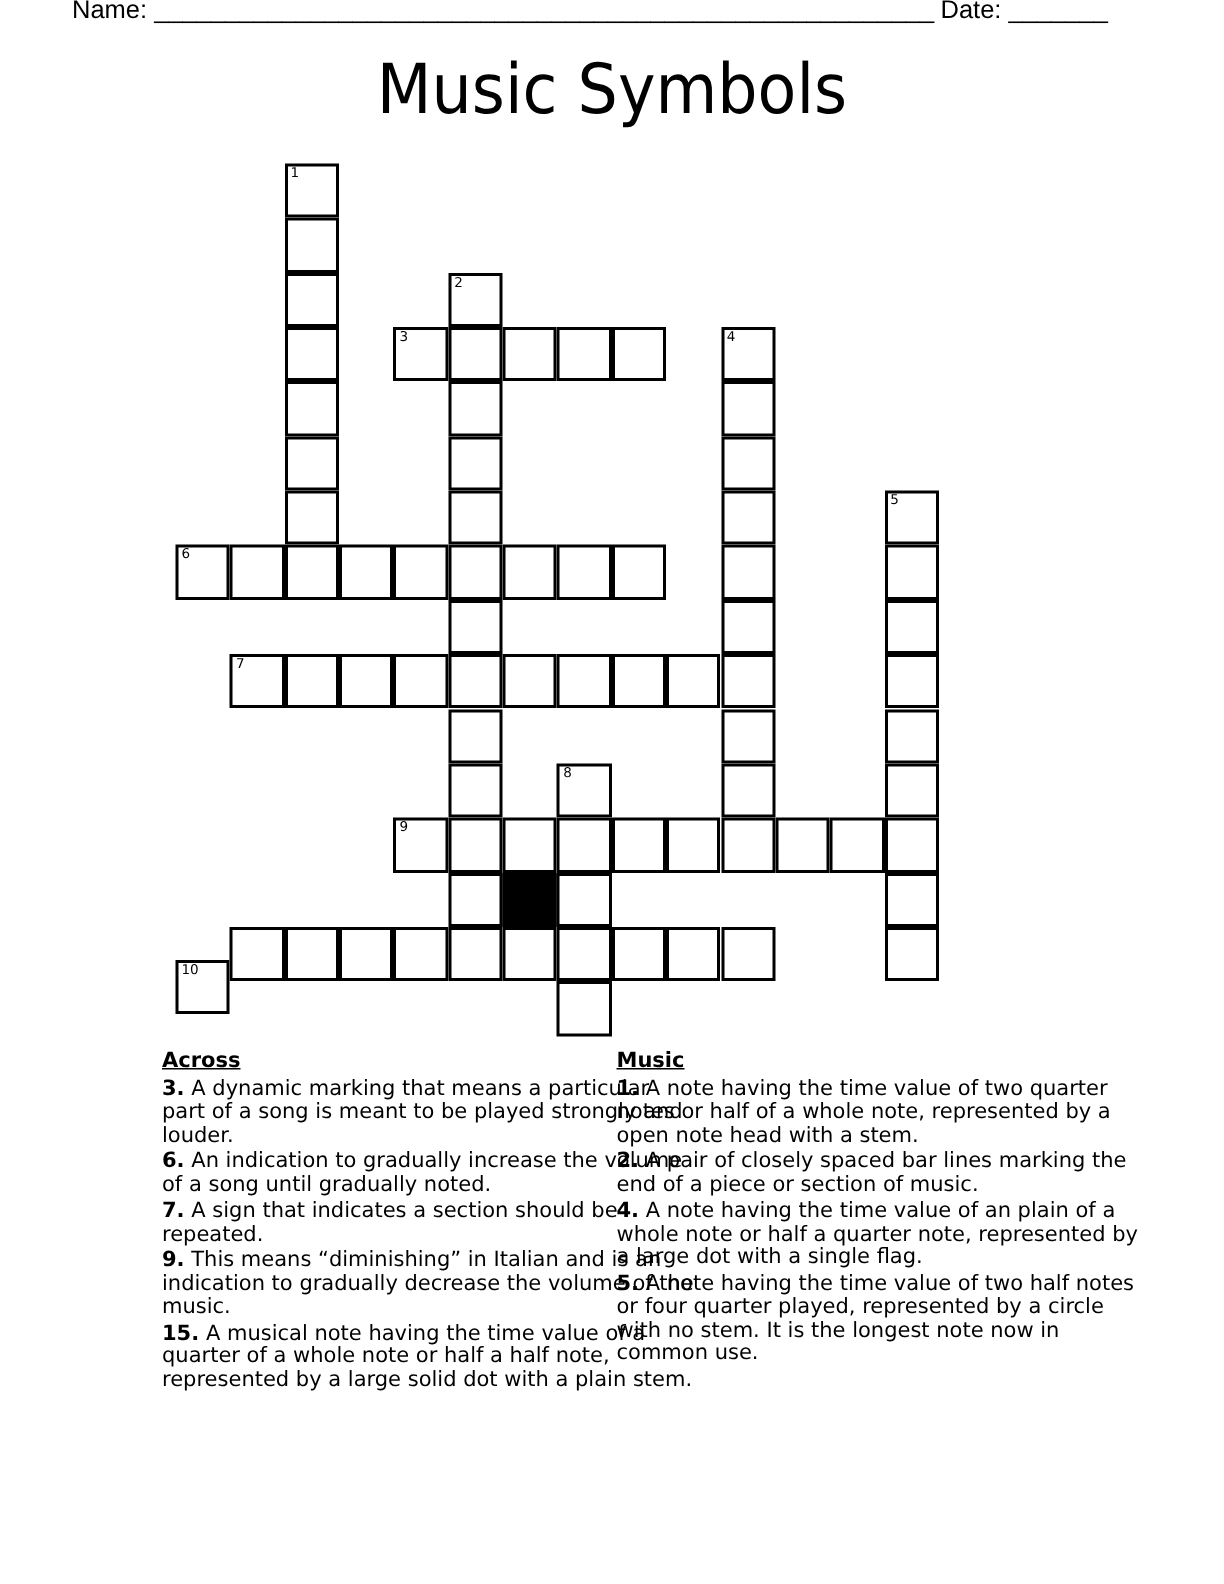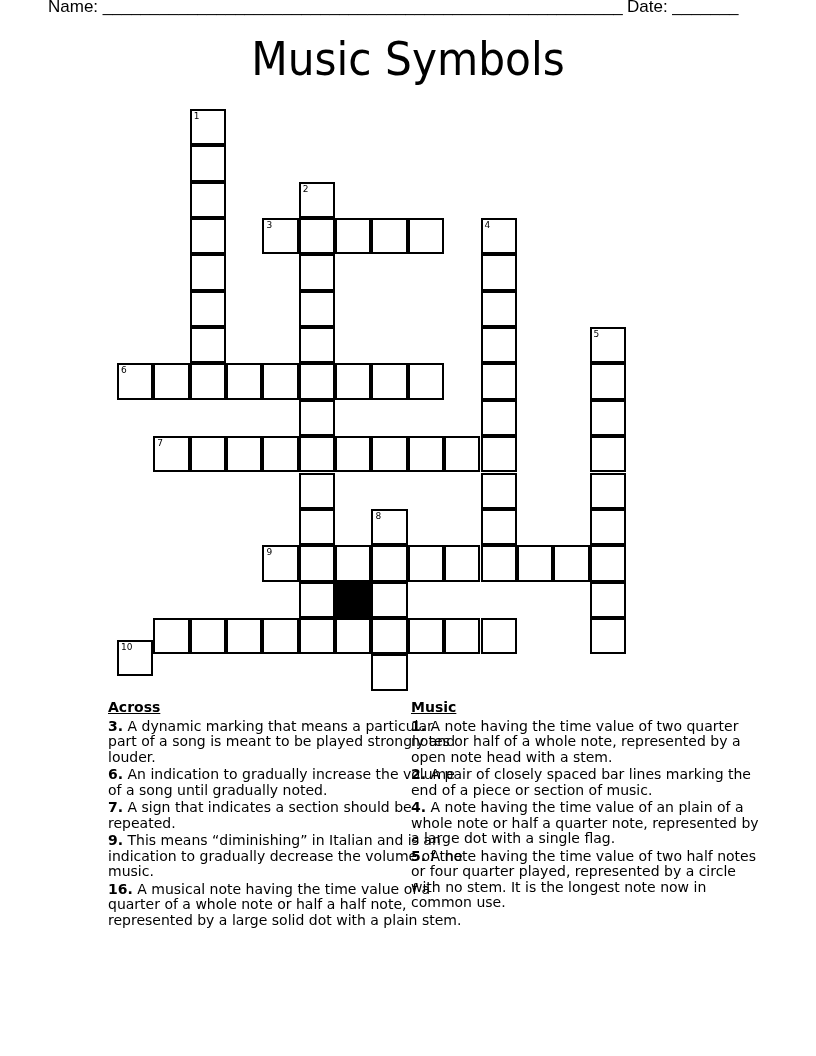--- a/index.html
+++ b/index.html
@@ -132,21 +132,21 @@
     <div class="cell" style="left: 481.5px; top: 618.9px;"></div>
     <div class="cell black" style="left: 336.1px; top: 582.55px;"></div>
   </div>
 
 <div class="clues across">
   <h3>Across</h3>
   <div class="clue"><b>3.</b><span> A dynamic marking that means a particular part of a song is meant to be played strongly and louder.</span></div>
   <div class="clue"><b>6.</b><span> An indication to gradually increase the volume of a song until gradually noted.</span></div>
   <div class="clue"><b>7.</b><span> A sign that indicates a section should be repeated.</span></div>
   <div class="clue"><b>9.</b><span> This means “diminishing” in Italian and is an indication to gradually decrease the volume of the music.</span></div>
-  <div class="clue"><b>16.</b><span> A musical note having the time value of a quarter of a whole note or half a half note, represented by a large solid dot with a plain stem.</span></div>
+  <div class="clue"><b>15.</b><span> A musical note having the time value of a quarter of a whole note or half a half note, represented by a large solid dot with a plain stem.</span></div>
 </div>
 
 <div class="clues down">
   <h3>Music</h3>
   <div class="clue"><b>1.</b><span> A note having the time value of two quarter notes or half of a whole note, represented by a open note head with a stem.</span></div>
   <div class="clue"><b>2.</b><span> A pair of closely spaced bar lines marking the end of a piece or section of music.</span></div>
   <div class="clue"><b>4.</b><span> A note having the time value of an plain of a whole note or half a quarter note, represented by a large dot with a single flag.</span></div>
   <div class="clue"><b>5.</b><span> A note having the time value of two half notes or four quarter played, represented by a circle with no stem. It is the longest note now in common use.</span></div>
 </div>
 

